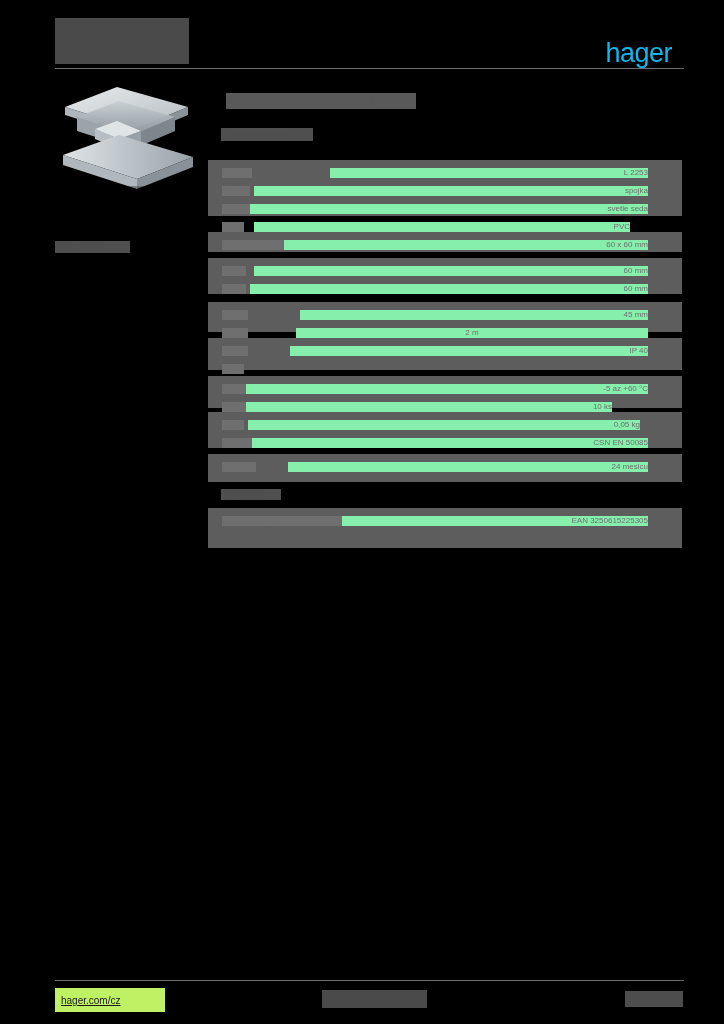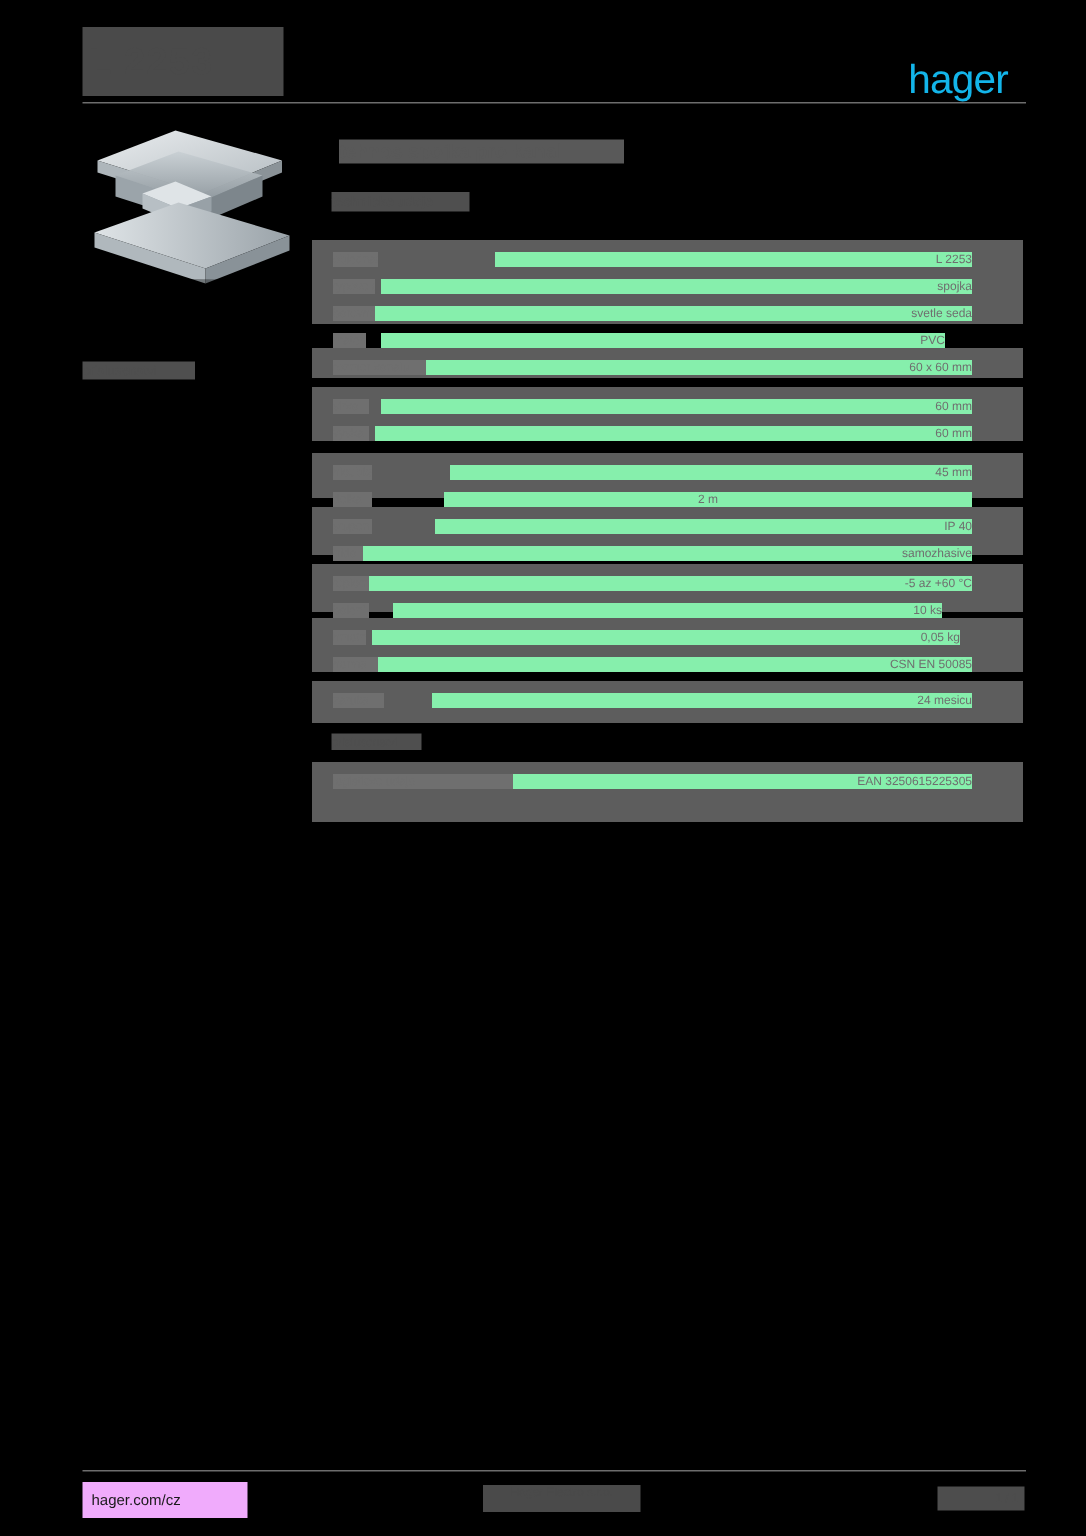--- a/index.html
+++ b/index.html
@@ -160,26 +160,27 @@
     width: 629px;
     height: 1px;
     background: #6d6d6d;
   }
   .footer-url {
     position: absolute;
     left: 55px;
     top: 988px;
     width: 110px;
     height: 24px;
-    background: #f0abfc;
+    background: #bef264;
     color: #1a1a1a;
     font-size: 10px;
     line-height: 25px;
     padding-left: 6px;
     box-sizing: border-box;
+    text-decoration: underline;
   }
   .footer-center {
     position: absolute;
     left: 322px;
     top: 990px;
     width: 105px;
     height: 18px;
     background: #4a4a4a;
     color: #4a4a4a;
     font-size: 8px;
@@ -301,31 +302,30 @@
           <div class="val" style="left: 74px; width: 352px; text-align: center;">2 m</div>
         </div>
       </div>
       <div class="band" style="top: 338px; height: 32px;">
         <div class="row" style="left: 14px; top: 8px; right: 8px;">
           <div class="lbl" style="width: 26px;">stupen kryti</div>
           <div class="val" style="left: 68px; width: 358px;">IP 40</div>
         </div>
         <div class="row" style="left: 14px; top: 26px; right: 8px;">
           <div class="lbl" style="width: 22px;">trida hořlavosti</div>
-          <div class="val" style="left: 20px; width: 406px;">samozhasive</div>
         </div>
       </div>
       <div class="band" style="top: 376px; height: 32px;">
         <div class="row" style="left: 14px; top: 8px; right: 8px;">
           <div class="lbl" style="width: 24px;">teplotni rozsah</div>
           <div class="val" style="left: 24px; width: 402px;">-5 az +60 °C</div>
         </div>
         <div class="row" style="left: 14px; top: 26px; right: 8px;">
           <div class="lbl" style="width: 24px;">balení</div>
-          <div class="val" style="left: 40px; width: 366px;">10 ks</div>
+          <div class="val" style="left: 24px; width: 366px;">10 ks</div>
         </div>
       </div>
       <div class="band" style="top: 412px; height: 36px;">
         <div class="row" style="left: 14px; top: 8px; right: 8px;">
           <div class="lbl" style="width: 22px;">hmotnost</div>
           <div class="val" style="left: 26px; width: 392px;">0,05 kg</div>
         </div>
         <div class="row" style="left: 14px; top: 26px; right: 8px;">
           <div class="lbl" style="width: 36px;">norma</div>
           <div class="val" style="left: 30px; width: 396px;">CSN EN 50085</div>

